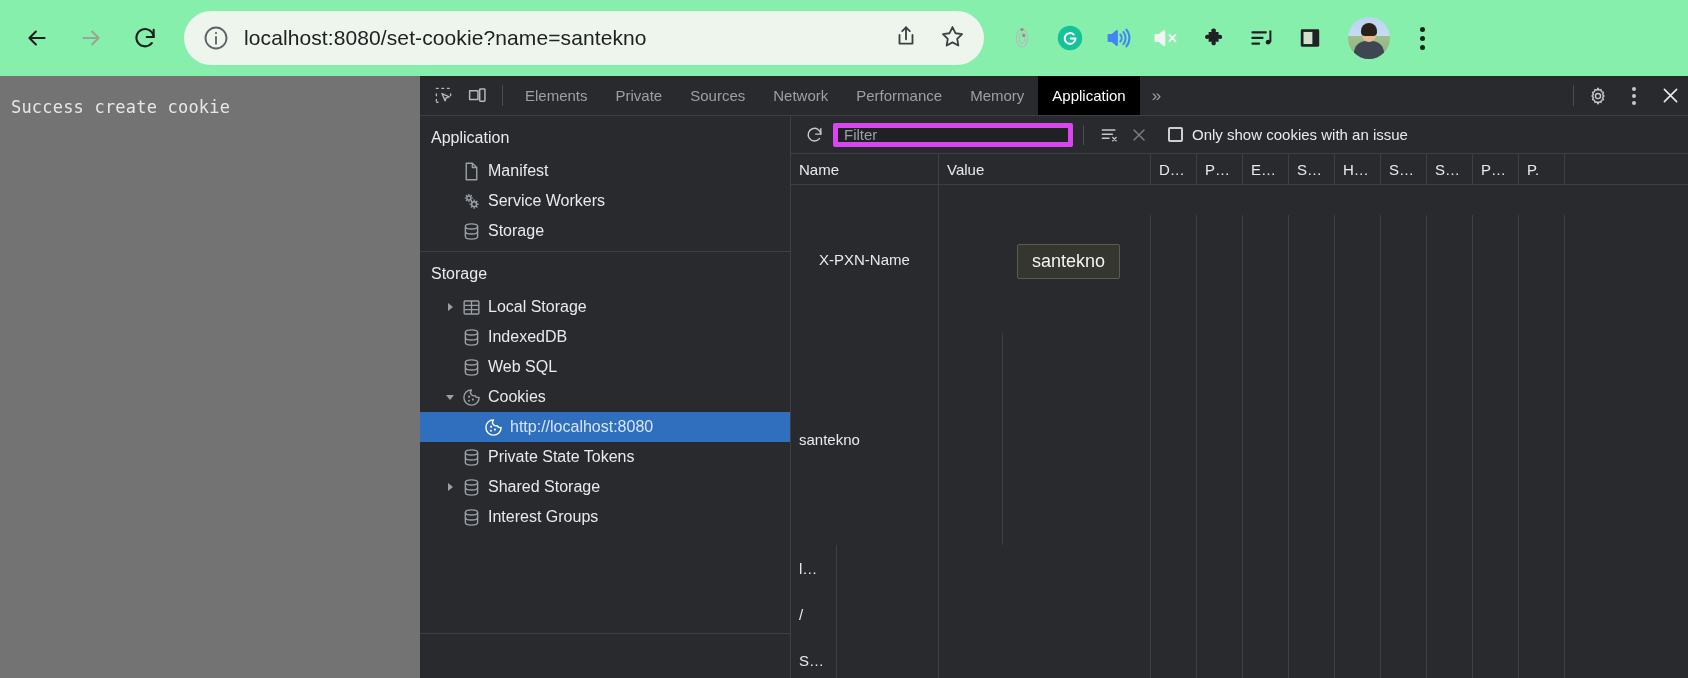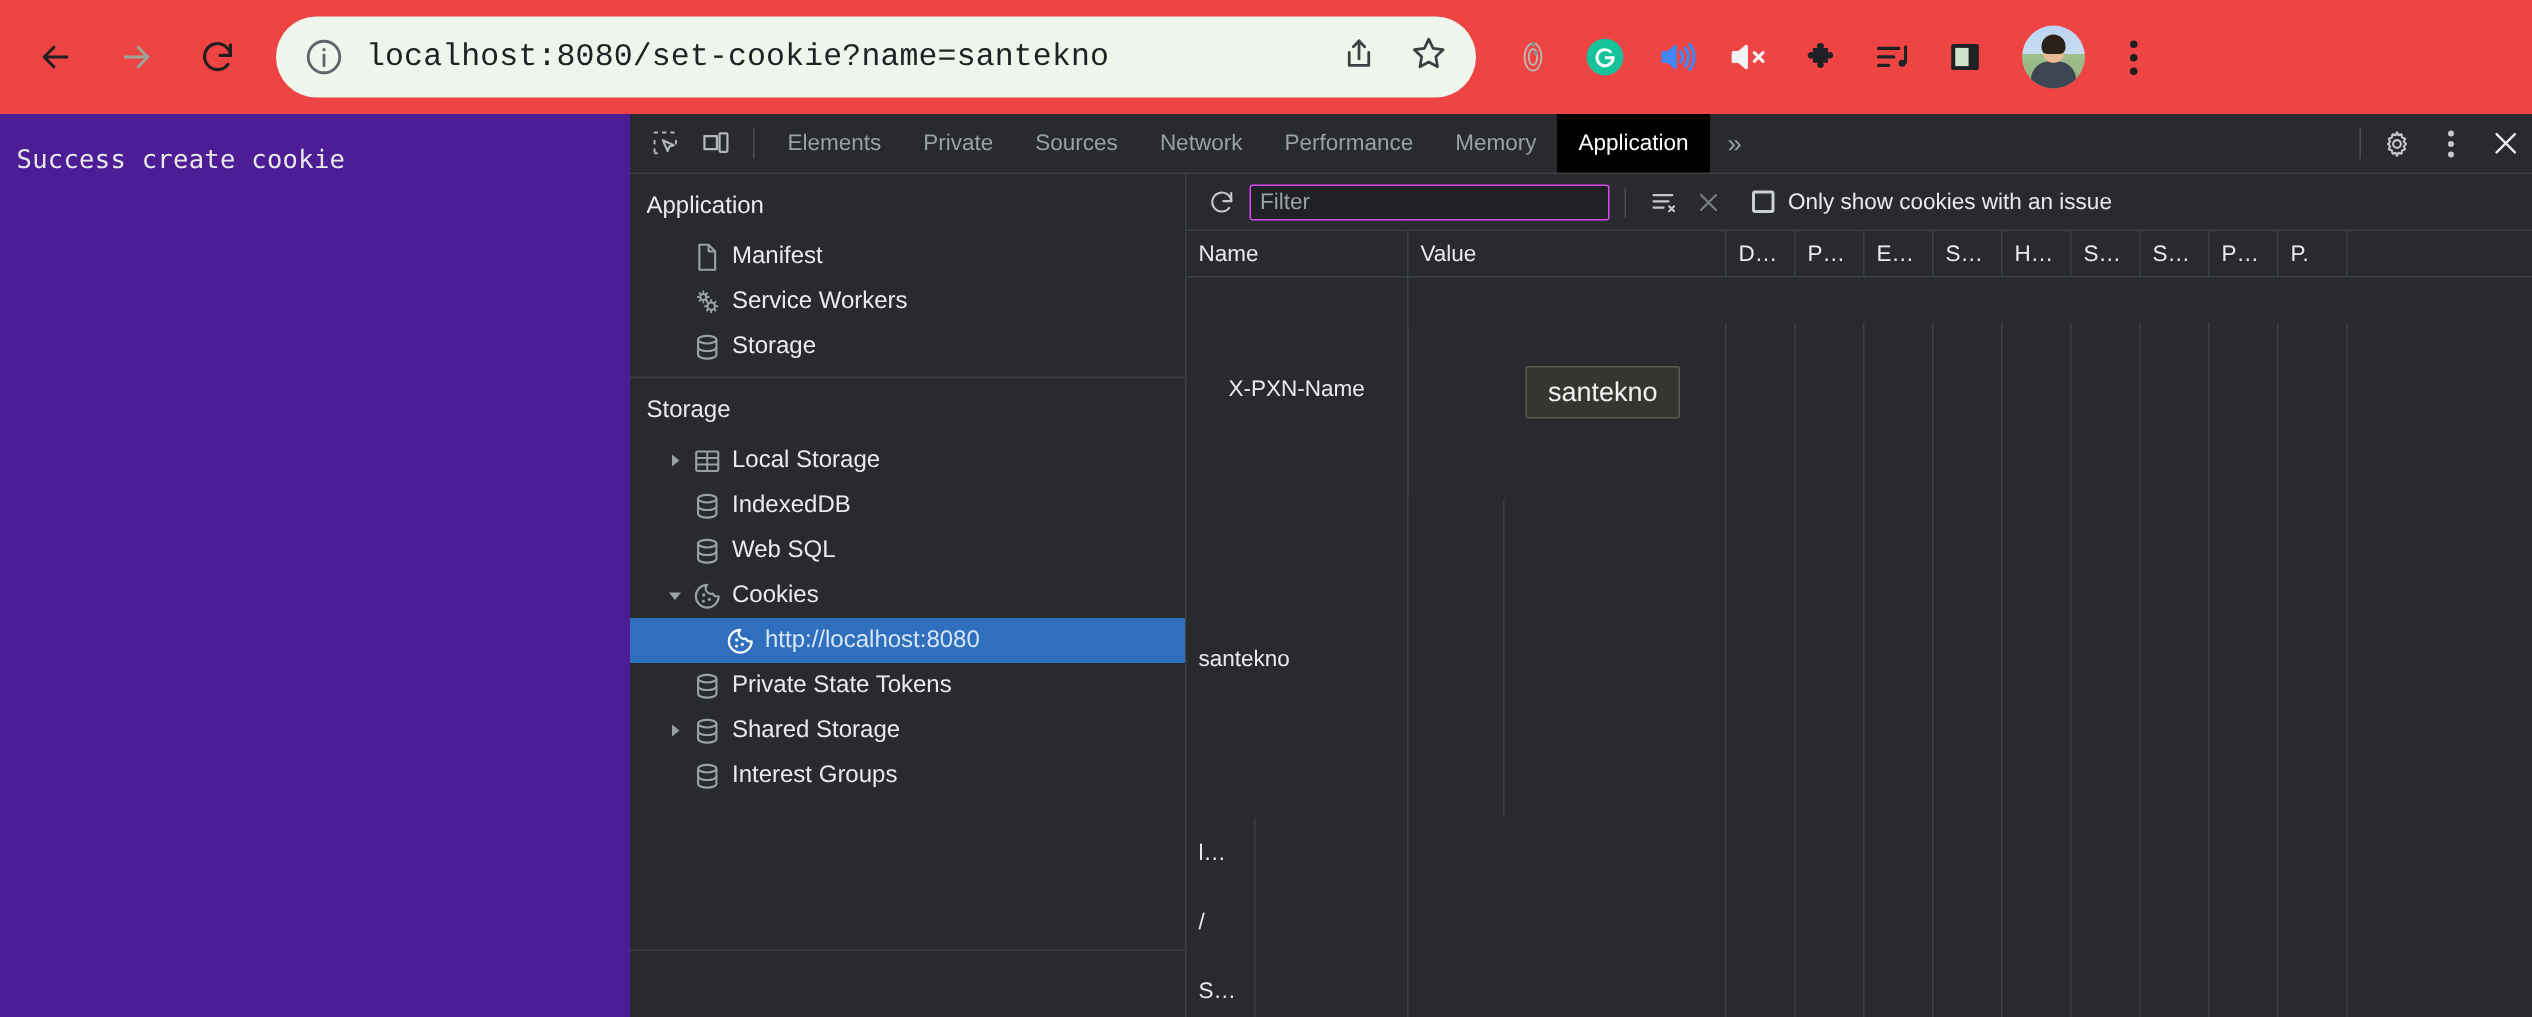--- a/index.html
+++ b/index.html
@@ -7,22 +7,22 @@
     width: 1688px; height: 678px;
     overflow: hidden;
     font-family: "Liberation Sans", sans-serif;
     background: #cfe2cb;
   }
 
   
   #browser-chrome {
     position: absolute; left: 0; top: 0;
     width: 1688px; height: 76px;
-    background: #ef4444;
-    display: flex; align-items: center; font-family: Liberation Mono, monospace;
+    background: #86efac;
+    display: flex; align-items: center;
   }
   .nav-btn {
     width: 42px; height: 42px;
     display: flex; align-items: center; justify-content: center;
     border-radius: 50%;
     flex: 0 0 auto;
   }
   .nav-btn svg { display: block; }
   #nav-back { margin-left: 16px; }
   #nav-forward { margin-left: 12px; }
@@ -81,21 +81,21 @@
     width: 44px; height: 44px; margin-left: 10px; margin-right: 8px;
     display: flex; flex-direction: column; align-items: center; justify-content: center;
     flex: 0 0 auto; gap: 4px;
   }
   #menu-dots span { width: 5px; height: 5px; border-radius: 50%; background: #1f1f1f; display:block; }
 
   
   #page-content {
     position: absolute; left: 0; top: 76px;
     width: 496px; height: 602px;
-    background: #4c1d95;
+    background: #737373;
   }
   #page-text {
     color: #e8e8e8;
     font-family: "DejaVu Sans Mono", "Liberation Mono", monospace;
     font-size: 17px;
     padding: 21px 0 0 11px;
     white-space: pre;
     letter-spacing: 0.2px;
   }
 
@@ -204,21 +204,21 @@
     height: 38px; flex: 0 0 auto;
     display: flex; align-items: center;
     background: #282a2d;
     border-bottom: 1px solid #3c4043;
     padding-left: 8px;
   }
   #cookie-refresh { width: 30px; display:flex; align-items:center; justify-content:center; flex:0 0 auto; }
   #cookie-filter {
     width: 240px; height: 24px;
     background: #202124;
-    border: 1px solid #d946ef;
+    border: 5px solid #d946ef;
     border-radius: 2px;
     margin-left: 4px;
     color: #e8eaed;
     font-size: 15px;
     font-family: "Liberation Sans", sans-serif;
     padding: 0 6px;
     flex: 0 0 auto;
   }
   #cookie-filter::placeholder { color: #9aa0a6; }
   .tb-sep { width:1px; height:20px; background:#4a4d51; margin: 0 10px; flex:0 0 auto; }

